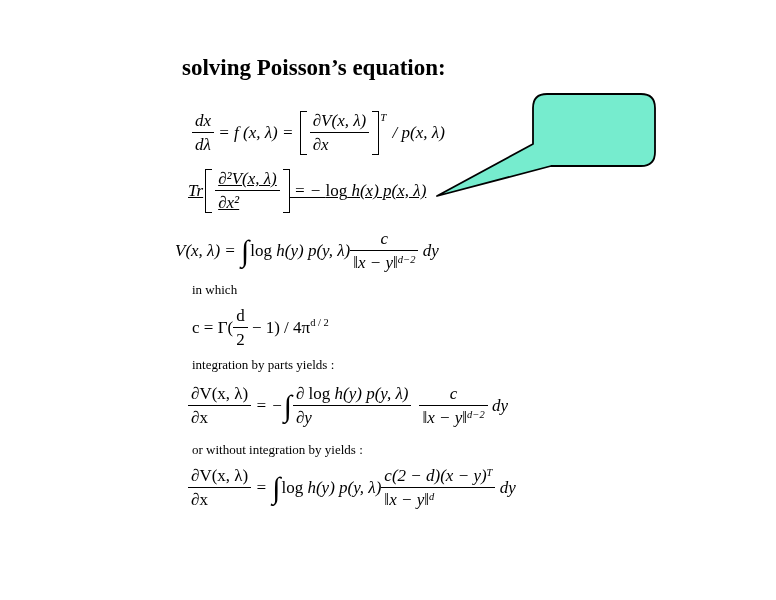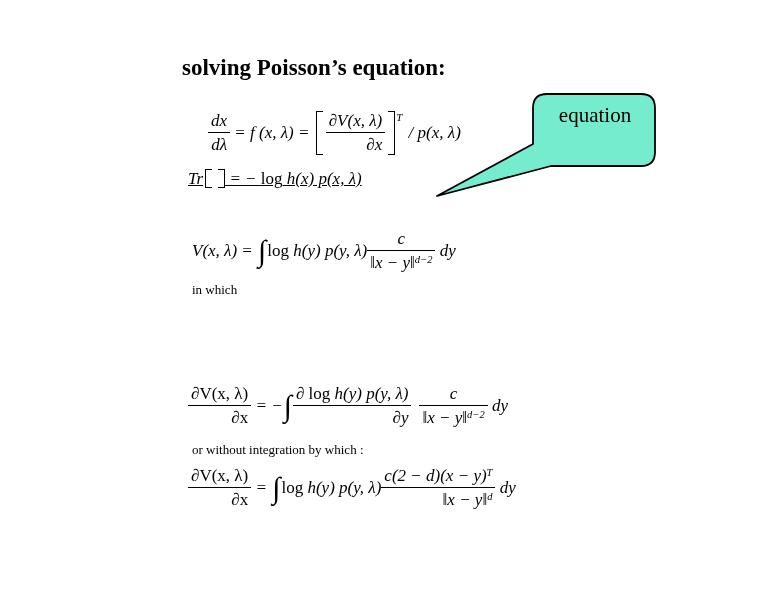--- a/index.html
+++ b/index.html
@@ -16,21 +16,21 @@
   .eq {
     position: absolute; display: flex; align-items: center;
     font-style: italic; font-size: 17px; white-space: pre; line-height: 1.25;
   }
   .label {
     position: absolute; font-size: 13px; font-style: normal; white-space: pre;
   }
   .up { font-style: normal; }
   .frac { display: inline-flex; flex-direction: column; }
   .frac .num { text-align: center; padding: 0 3px 1px; border-bottom: 1.2px solid #000; }
-  .frac .den { text-align: right; padding: 1px 3px 0; }
+  .frac .den { text-align: left; padding: 1px 3px 0; }
   .lbrk {
     align-self: stretch; width: 6px; margin: 1px 3px 1px 2px;
     border: 1.6px solid #000; border-right: none;
   }
   .rbrk {
     align-self: stretch; width: 6px; margin: 1px 0 1px 3px;
     border: 1.6px solid #000; border-left: none;
   }
   .supt {
     align-self: flex-start; font-size: 11px; font-style: italic;
@@ -46,38 +46,39 @@
   .callout-text .cl { display: block; }
   .page-num { position: absolute; left: 695px; top: 513px; font-size: 12px; }
 </style>
 </head>
 <body>
 
 <div class="slide">
 
   <div class="title">solving Poisson’s equation:</div>
 
-  <div class="eq" style="left:208px; top:110px;"><span class="frac"><span class="num">dx</span><span class="den">dλ</span></span><span> = f (x, λ) = </span><span class="lbrk"></span><span class="frac"><span class="num">∂V(x, λ)</span><span class="den">∂x</span></span><span class="rbrk"></span><span class="supt">T</span><span> / p(x, λ)</span></div>
+  <div class="eq" style="left:192px; top:110px;"><span class="frac"><span class="num">dx</span><span class="den">dλ</span></span><span> = f (x, λ) = </span><span class="lbrk"></span><span class="frac"><span class="num">∂V(x, λ)</span><span class="den">∂x</span></span><span class="rbrk"></span><span class="supt">T</span><span> / p(x, λ)</span></div>
 
-  <div class="eq" style="left:188px; top:168px;text-decoration:underline;"><span>Tr</span><span class="lbrk"></span><span class="rbrk"></span><span> = − </span><span class="up">log</span><span> h(x) p(x, λ)</span></div>
+  <div class="eq" style="left:188px; top:168px;text-decoration:underline;"><span>Tr</span><span class="lbrk"></span><span class="frac"><span class="num">∂²V(x, λ)</span><span class="den">∂x²</span></span><span class="rbrk"></span><span> = − </span><span class="up">log</span><span> h(x) p(x, λ)</span></div>
 
-  <div class="eq" style="left:192px; top:228px;"><span>V(x, λ) = </span><span class="int">∫</span><span class="up">log</span><span> h(y) p(y, λ)</span><span class="frac"><span class="num">c</span><span class="den"><span>‖x − y‖</span><span class="e">d−2</span></span></span><span> dy</span></div>
+  <div class="eq" style="left:175px; top:228px;"><span>V(x, λ) = </span><span class="int">∫</span><span class="up">log</span><span> h(y) p(y, λ)</span><span class="frac"><span class="num">c</span><span class="den"><span>‖x − y‖</span><span class="e">d−2</span></span></span><span> dy</span></div>
 
   <div class="label" style="left:192px; top:282px;">in which</div>
 
+  <div class="eq up" style="left:192px; top:305px;"><span>c = Γ(</span><span class="frac"><span class="num">d</span><span class="den">2</span></span><span> − 1) / 4π</span><span class="e">d / 2</span></div>
 
+  <div class="label" style="left:192px; top:357px;">integration by parts yields :</div>
 
   <div class="eq" style="left:188px; top:383px;"><span class="frac up"><span class="num">∂V(x, λ)</span><span class="den">∂x</span></span><span> = −</span><span class="int">∫</span><span class="frac"><span class="num"><span>∂ </span><span class="up">log</span><span> h(y) p(y, λ)</span></span><span class="den">∂y</span></span><span class="frac" style="margin-left:8px;"><span class="num">c</span><span class="den"><span>‖x − y‖</span><span class="e">d−2</span></span></span><span> dy</span></div>
 
-  <div class="label" style="left:192px; top:442px;">or without integration by which :</div>
+  <div class="label" style="left:192px; top:442px;">or without integration by yields :</div>
 
   <div class="eq" style="left:188px; top:465px;"><span class="frac up"><span class="num">∂V(x, λ)</span><span class="den">∂x</span></span><span> = </span><span class="int">∫</span><span class="up">log</span><span> h(y) p(y, λ)</span><span class="frac"><span class="num"><span>c(2 − d)(x − y)</span><span class="e">T</span></span><span class="den"><span>‖x − y‖</span><span class="e">d</span></span></span><span> dy</span></div>
 
   <svg class="callout-shape" width="232" height="115" viewBox="0 0 232 115">
     <path stroke="#000000" stroke-width="1.8" stroke-linejoin="round" d="M 7 108 L 103 56 L 103 20 Q 103 6 117 6 L 211 6 Q 225 6 225 20 L 225 64 Q 225 78 211 78 L 121 78 Z" fill="#76ecce"></path>
   </svg>
   <div class="callout-text">
-      <span class="cl">equation</span>
     </div>
 
   <div class="page-num">17</div>
 
 </div>
 
 </body></html>

